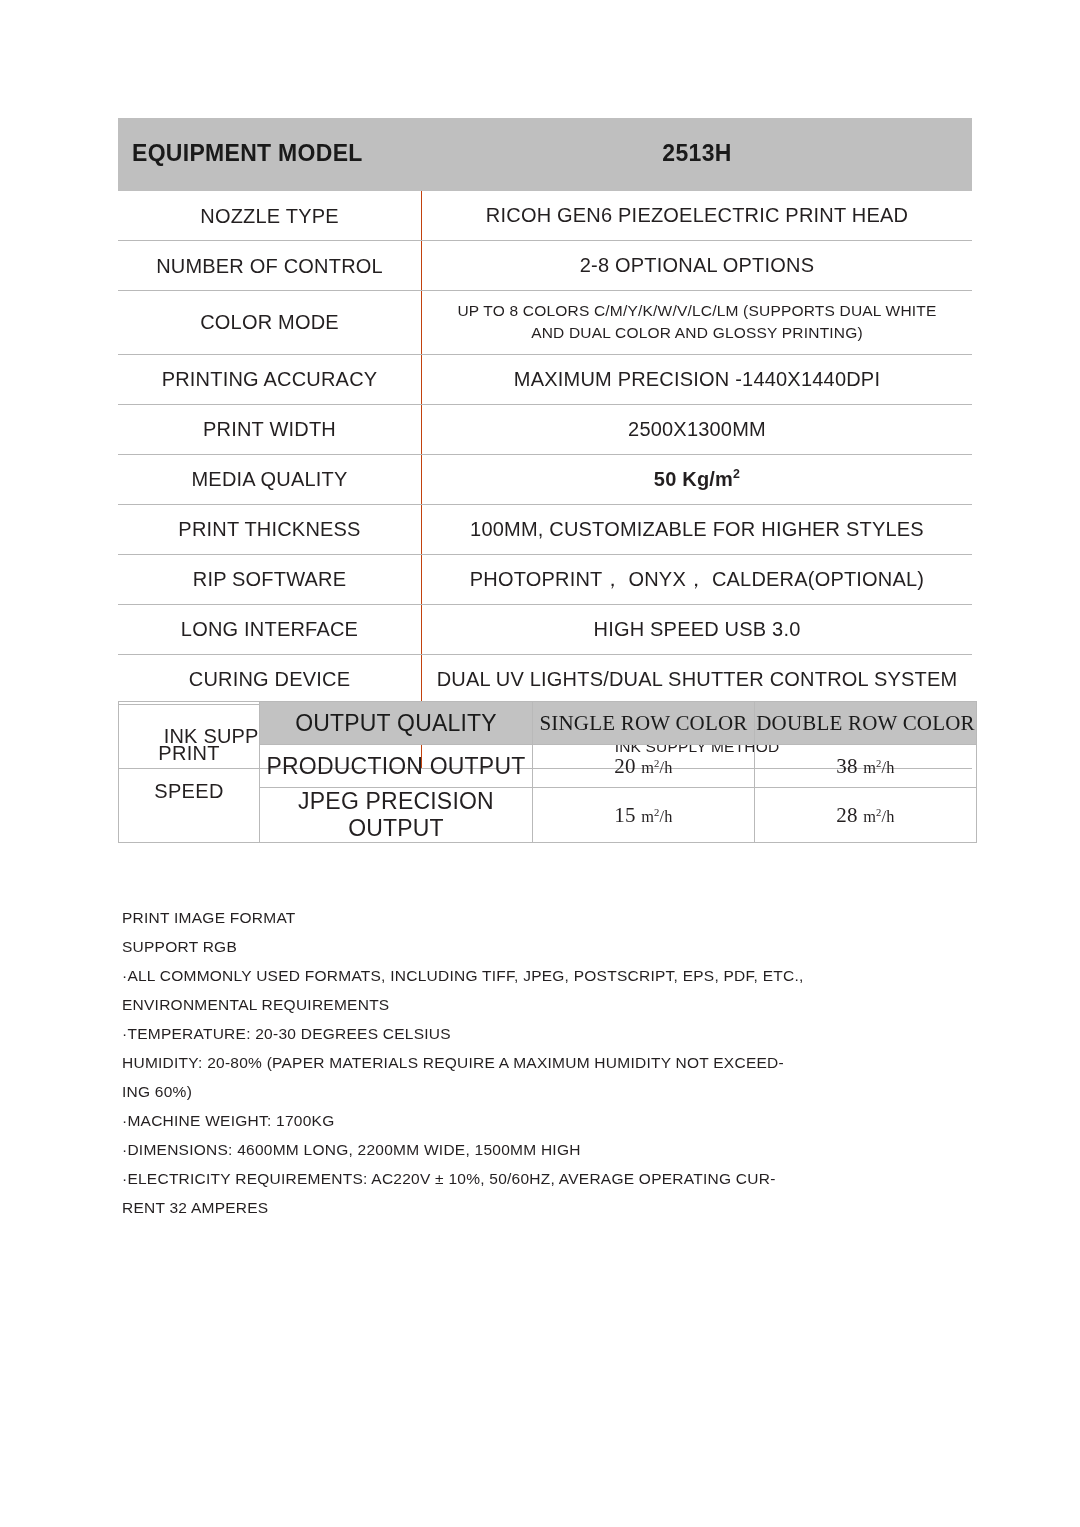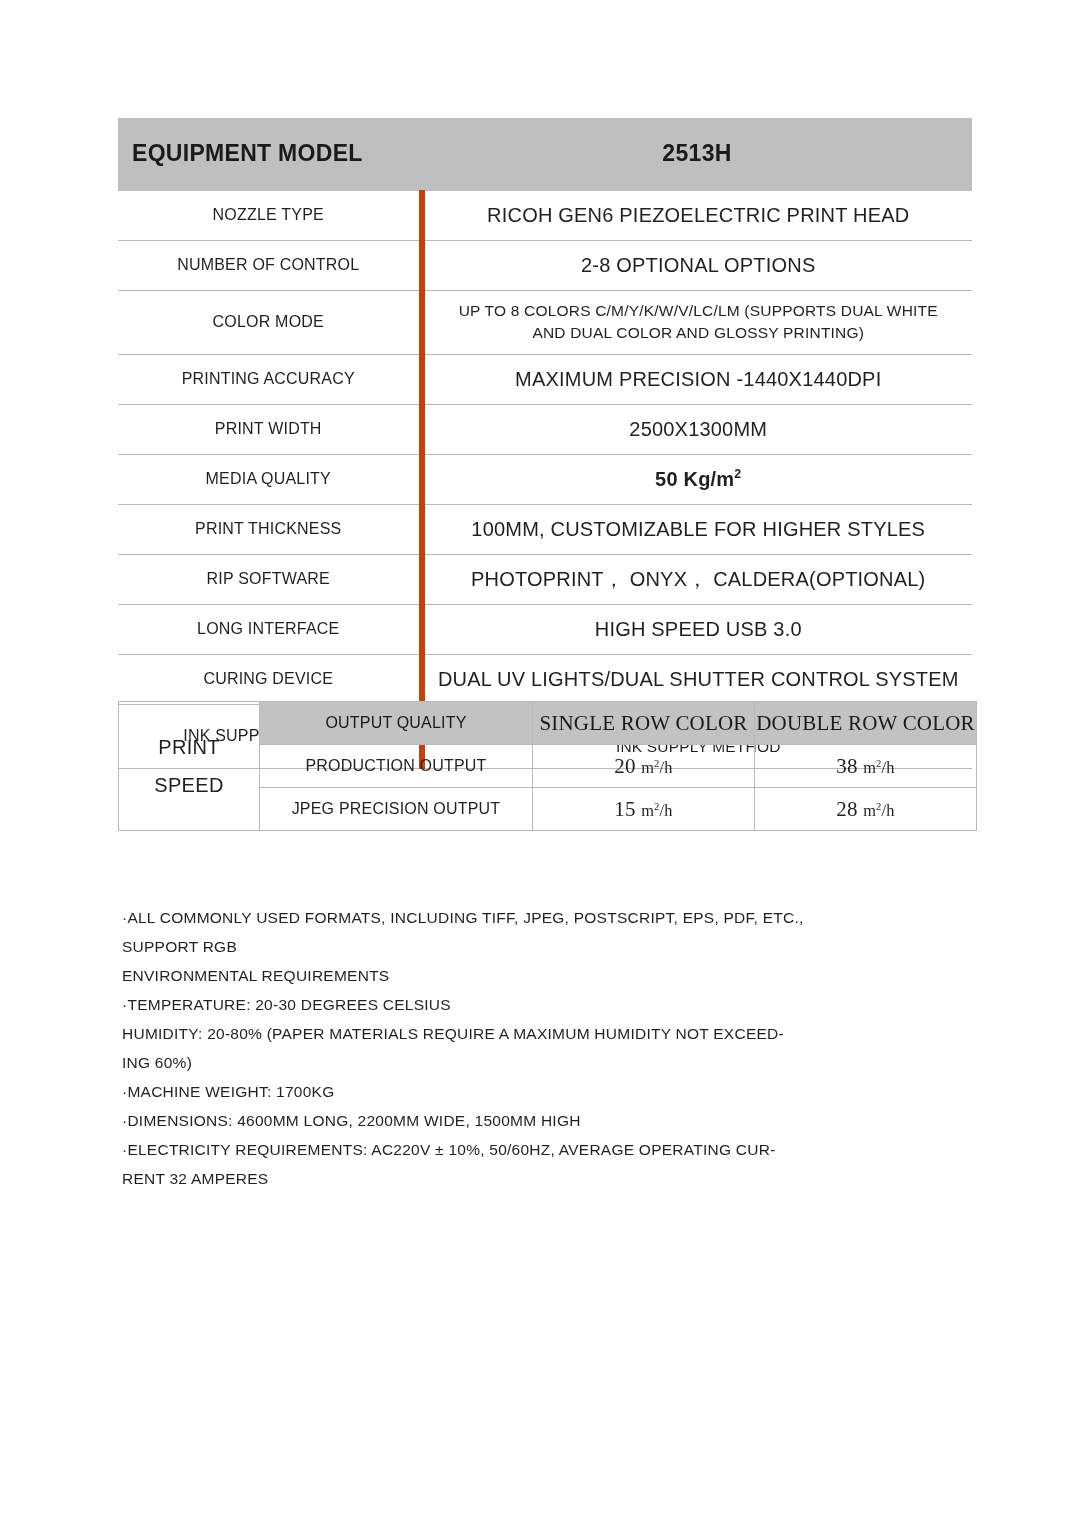--- a/index.html
+++ b/index.html
@@ -41,22 +41,22 @@
     background: #bfbfbf;
     border-bottom: 1px solid #bfbfbf;
     height: 50px;
     font-size: 23px;
     font-weight: bold;
     letter-spacing: 0.3px;
     color: #1a1a1a;
   }
   .spec-table td.label-cell {
     width: 285px;
-    border-right: 6px solid #c2410c;
-    font-size: 16px;
+    border-right: 1px solid #c2410c;
+    font-size: 20px;
     letter-spacing: 0.2px;
     padding: 11px 4px;
     line-height: 1.3;
   }
   .spec-table tr.header-row td.label-cell {
     border-right: 1px solid #bfbfbf;
     text-align: left;
     padding-left: 14px;
   }
   .spec-table td.value-cell {
@@ -103,21 +103,21 @@
     letter-spacing: 0.3px;
   }
   .speed-table td.hdr {
     background: #c2c2c2;
     height: 42px;
     color: #1a1a1a;
   }
   .speed-table td.rowlabel {
     width: 272px;
     height: 42px;
-    font-size: 16px;
+    font-size: 23px;
   }
   .speed-table td.val {
     width: 221px;
     height: 42px;
     font-family: "Liberation Serif", serif;
     font-size: 21px;
     text-align: center;
   }
   .speed-table td.val .u {
     font-size: 0.78em;
@@ -218,22 +218,23 @@
         </tr>
         <tr>
           <td class="rowlabel">JPEG PRECISION OUTPUT</td>
           <td class="val">15 <span class="u">m<sup>2</sup>/h</span></td>
           <td class="val">28 <span class="u">m<sup>2</sup>/h</span></td>
         </tr>
       </tbody>
   </table>
 
   <div class="notes">
+      <div>PRINT IMAGE FORMAT</div>
+      <div>SUPPORT RGB</div>
       <div>·ALL COMMONLY USED FORMATS, INCLUDING TIFF, JPEG, POSTSCRIPT, EPS, PDF, ETC.,</div>
-      <div>SUPPORT RGB</div>
       <div>ENVIRONMENTAL REQUIREMENTS</div>
       <div>·TEMPERATURE: 20-30 DEGREES CELSIUS</div>
       <div>HUMIDITY: 20-80% (PAPER MATERIALS REQUIRE A MAXIMUM HUMIDITY NOT EXCEED-</div>
       <div>ING 60%)</div>
       <div>·MACHINE WEIGHT: 1700KG</div>
       <div>·DIMENSIONS: 4600MM LONG, 2200MM WIDE, 1500MM HIGH</div>
       <div>·ELECTRICITY REQUIREMENTS: AC220V ± 10%, 50/60HZ, AVERAGE OPERATING CUR-</div>
       <div>RENT 32 AMPERES</div>
     </div>
 

